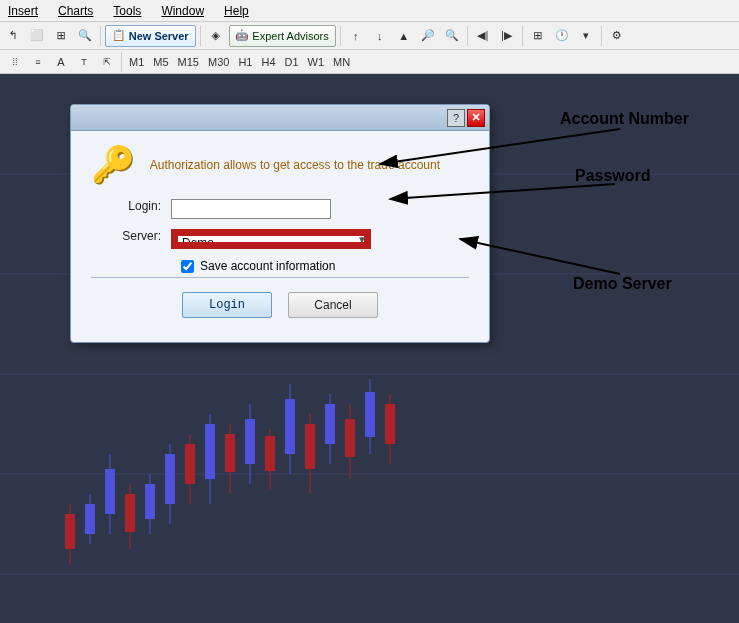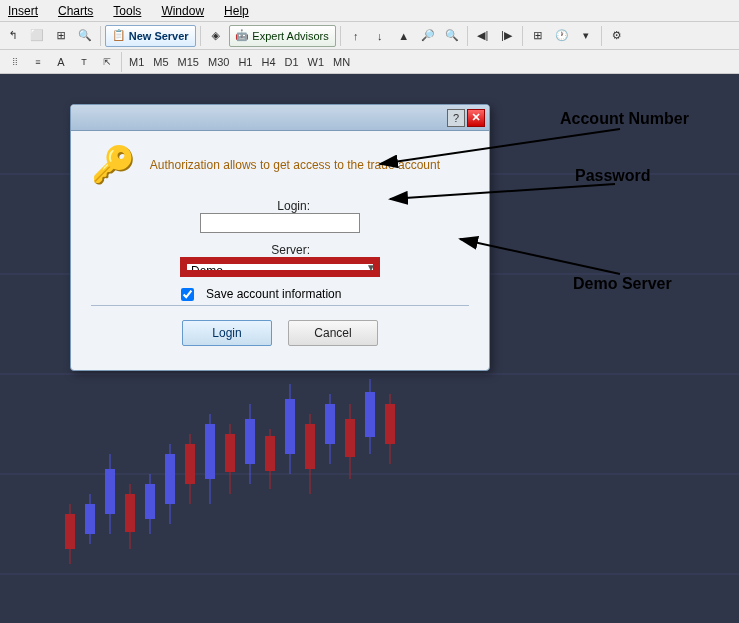--- a/index.html
+++ b/index.html
@@ -186,23 +186,21 @@
     .keys-icon {
       font-size: 36px;
       line-height: 1;
     }
     .dialog-info-text {
       color: #a16207;
       font-size: 12px;
     }
     .form-row {
       display: flex;
-      align-items: center;
       margin-bottom: 10px;
-      flex-direction: column;
     }
     .form-label {
       width: 80px;
       text-align: right;
       padding-right: 10px;
       font-size: 12px;
       color: #222;
     }
     .form-input {
       width: 160px;
@@ -234,21 +232,21 @@
       transform: translateY(-50%);
       font-size: 10px;
       color: #555;
       pointer-events: none;
     }
     .checkbox-row {
       display: flex;
       align-items: center;
       margin-left: 90px;
       margin-bottom: 2px;
-      gap: 12px;
+      gap: 6px;
     }
     .dialog-divider {
       border: none;
       border-top: 1px solid #aabbd0;
       margin: 4px 0 14px 0;
     }
     .dialog-btn-row {
       display: flex;
       justify-content: center;
       gap: 16px;
@@ -258,20 +256,21 @@
       width: 90px;
       height: 26px;
       font-size: 12px;
       border-radius: 2px;
       cursor: pointer;
     }
     .btn-primary {
       background: linear-gradient(to bottom, #e8f4ff, #c8dff0);
       border: 1px solid #6699cc;
       color: #003366;
+      font-family: Liberation Mono, monospace;
     }
     .btn-secondary {
       background: linear-gradient(to bottom, #f8f8f8, #e0e0e0);
       border: 1px solid #aaa;
       color: #222;
     }
 
     
     .annotations {
       position: absolute;

